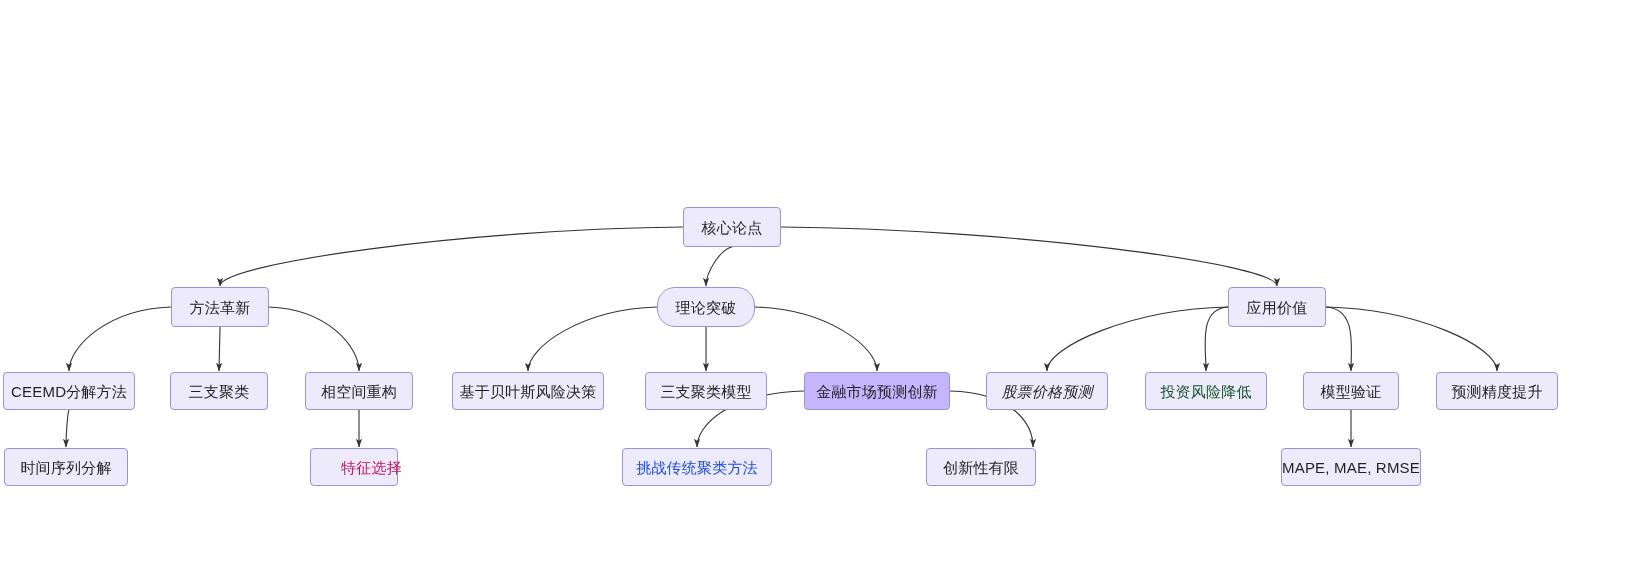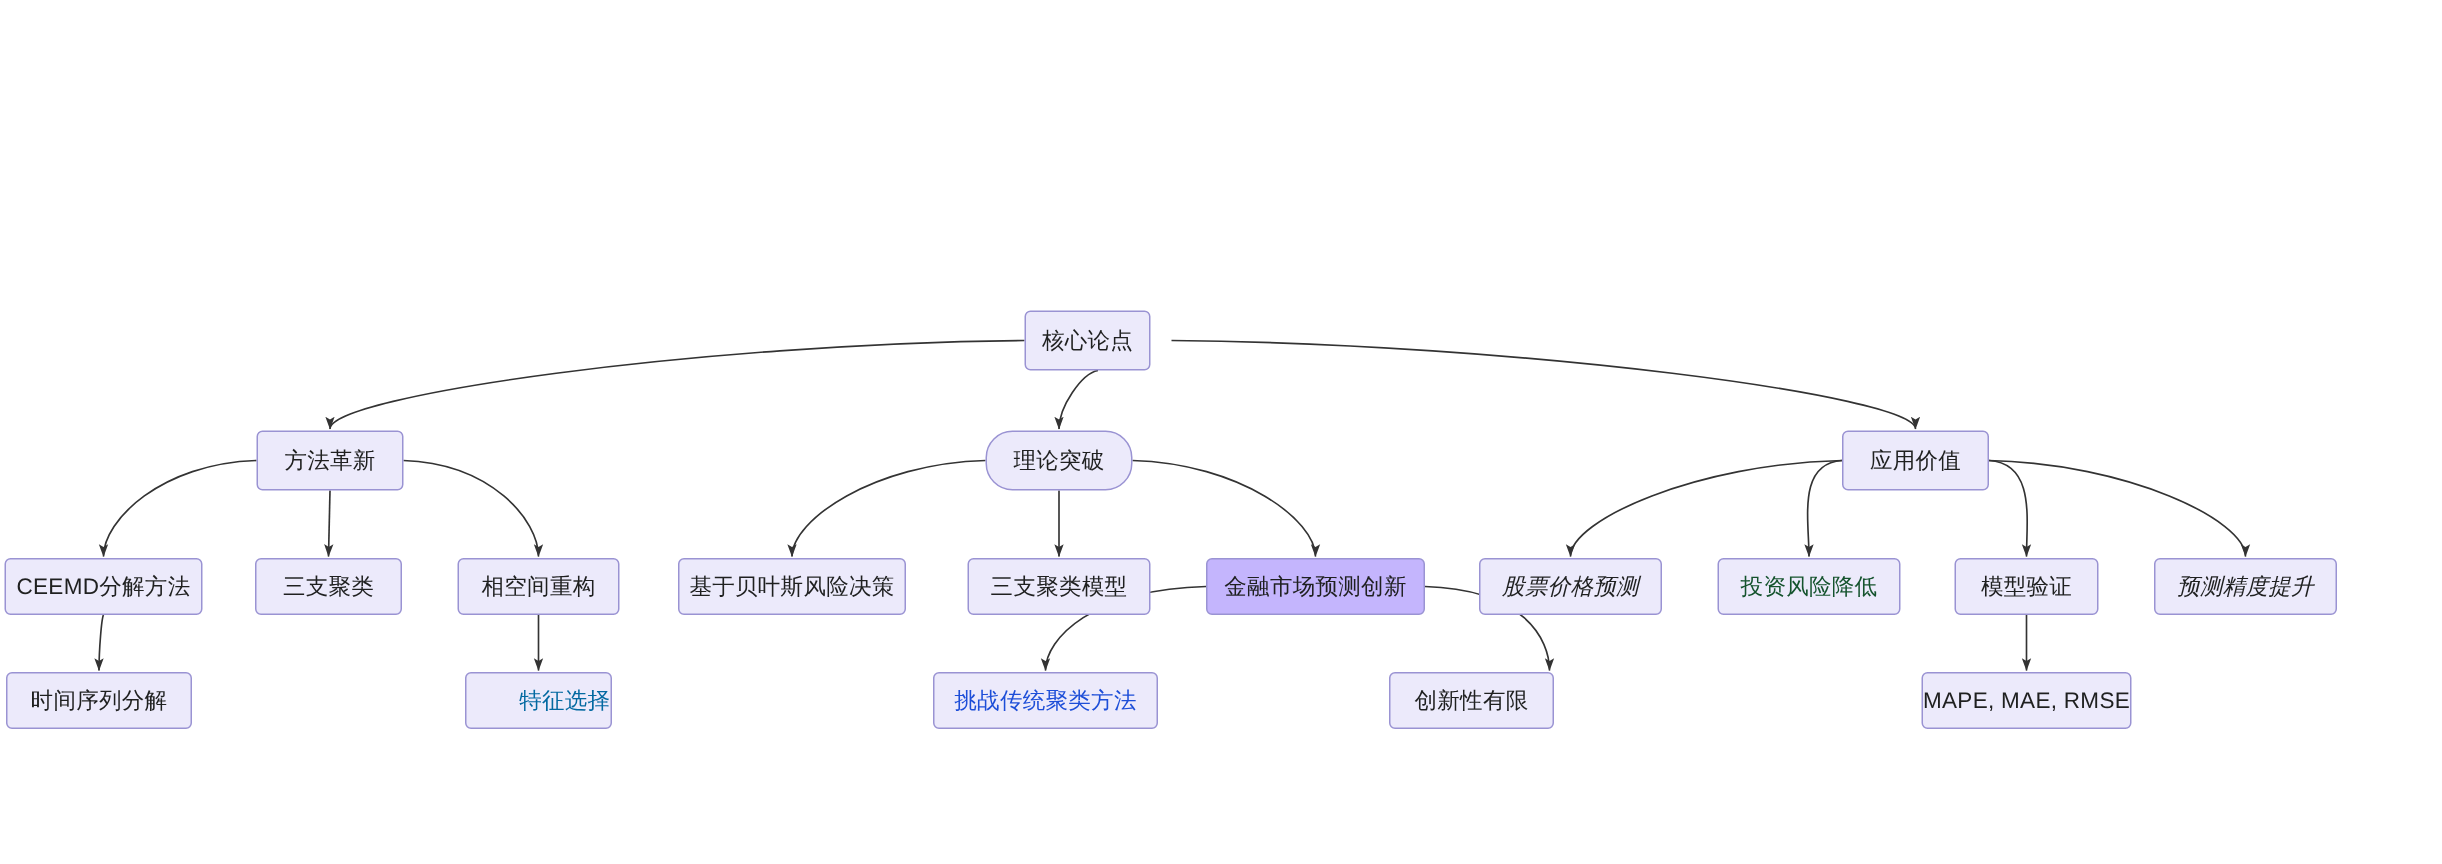--- a/index.html
+++ b/index.html
@@ -70,21 +70,21 @@
         <path d="M1326,307 C1357.08,309 1351,346.68 1351,371" fill="none" stroke="#333333" stroke-width="1.1" marker-end="url(#arrowhead)"></path>
         <path d="M1326,307 C1418.4,309 1497,346.68 1497,371" fill="none" stroke="#333333" stroke-width="1.1" marker-end="url(#arrowhead)"></path>
         <path d="M69,410 C67.74,412 66,432.94 66,447" fill="none" stroke="#333333" stroke-width="1.1" marker-end="url(#arrowhead)"></path>
         <path d="M359,410 L359,447" fill="none" stroke="#333333" stroke-width="1.1" marker-end="url(#arrowhead)"></path>
         <path d="M804,391 C728.4,393 697,425.72 697,447" fill="none" stroke="#333333" stroke-width="1.1" marker-end="url(#arrowhead)"></path>
         <path d="M950,391 C1015.52,393 1033,425.72 1033,447" fill="none" stroke="#333333" stroke-width="1.1" marker-end="url(#arrowhead)"></path>
         <path d="M1351,410 L1351,447" fill="none" stroke="#333333" stroke-width="1.1" marker-end="url(#arrowhead)"></path>
       </g>
   </svg>
   <div id="node-group">
-      <div class="node" style="left: 683px; top: 207px; width: 84px; height: 40px; background: rgb(236, 234, 251); border-color: rgb(154, 147, 211); color: rgb(31, 32, 32);">
+      <div class="node" style="left: 683px; top: 207px; width: 98px; height: 40px; background: rgb(236, 234, 251); border-color: rgb(154, 147, 211); color: rgb(31, 32, 32);">
         <span class="node-label">核心论点</span>
       </div>
       <div class="node" style="left: 171px; top: 287px; width: 98px; height: 40px; background: rgb(236, 234, 251); border-color: rgb(154, 147, 211); color: rgb(31, 32, 32);">
         <span class="node-label">方法革新</span>
       </div>
       <div class="node" style="left: 657px; top: 287px; width: 98px; height: 40px; background: rgb(236, 234, 251); border-color: rgb(154, 147, 211); color: rgb(31, 32, 32); border-radius: 18px;">
         <span class="node-label">理论突破</span>
       </div>
       <div class="node" style="left: 1228px; top: 287px; width: 98px; height: 40px; background: rgb(236, 234, 251); border-color: rgb(154, 147, 211); color: rgb(31, 32, 32);">
         <span class="node-label">应用价值</span>
@@ -109,27 +109,27 @@
       </div>
       <div class="node" style="left: 986px; top: 372px; width: 122px; height: 38px; background: rgb(236, 234, 251); border-color: rgb(154, 147, 211); color: rgb(31, 32, 32); font-style: italic;">
         <span class="node-label">股票价格预测</span>
       </div>
       <div class="node" style="left: 1145px; top: 372px; width: 122px; height: 38px; background: rgb(236, 234, 251); border-color: rgb(154, 147, 211); color: #14532d;">
         <span class="node-label">投资风险降低</span>
       </div>
       <div class="node" style="left: 1303px; top: 372px; width: 96px; height: 38px; background: rgb(236, 234, 251); border-color: rgb(154, 147, 211); color: rgb(31, 32, 32);">
         <span class="node-label">模型验证</span>
       </div>
-      <div class="node" style="left: 1436px; top: 372px; width: 122px; height: 38px; background: rgb(236, 234, 251); border-color: rgb(154, 147, 211); color: rgb(31, 32, 32); font-style: italic;">
+      <div class="node" style="left: 1436px; top: 372px; width: 122px; height: 38px; background: rgb(236, 234, 251); border-color: rgb(154, 147, 211); color: rgb(31, 32, 32);">
         <span class="node-label">预测精度提升</span>
       </div>
       <div class="node" style="left: 4px; top: 448px; width: 124px; height: 38px; background: rgb(236, 234, 251); border-color: rgb(154, 147, 211); color: rgb(31, 32, 32);">
         <span class="node-label">时间序列分解</span>
       </div>
-      <div class="node" style="left: 310px; top: 448px; width: 98px; height: 38px; background: rgb(236, 234, 251); border-color: rgb(154, 147, 211); color: #0369a1; padding-left: 35px;">
+      <div class="node" style="left: 310px; top: 448px; width: 88px; height: 38px; background: rgb(236, 234, 251); border-color: rgb(154, 147, 211); color: #be185d; padding-left: 35px;">
         <span class="node-label">特征选择</span>
       </div>
       <div class="node" style="left: 622px; top: 448px; width: 150px; height: 38px; background: rgb(236, 234, 251); border-color: rgb(154, 147, 211); color: #1d4ed8;">
         <span class="node-label">挑战传统聚类方法</span>
       </div>
       <div class="node" style="left: 926px; top: 448px; width: 110px; height: 38px; background: rgb(236, 234, 251); border-color: rgb(154, 147, 211); color: rgb(31, 32, 32);">
         <span class="node-label">创新性有限</span>
       </div>
       <div class="node" style="left: 1281px; top: 448px; width: 140px; height: 38px; background: rgb(236, 234, 251); border-color: rgb(154, 147, 211); color: rgb(31, 32, 32);">
         <span class="node-label">MAPE, MAE, RMSE</span>

